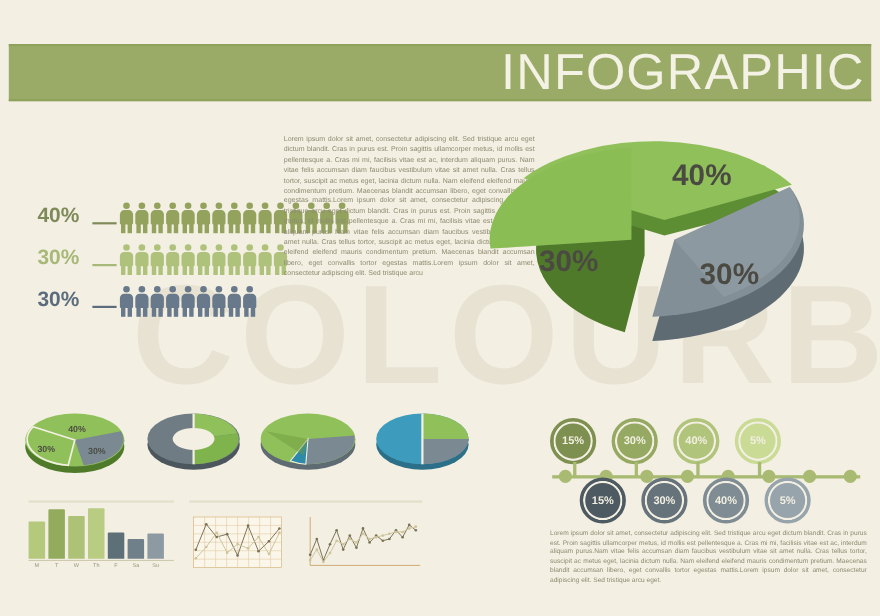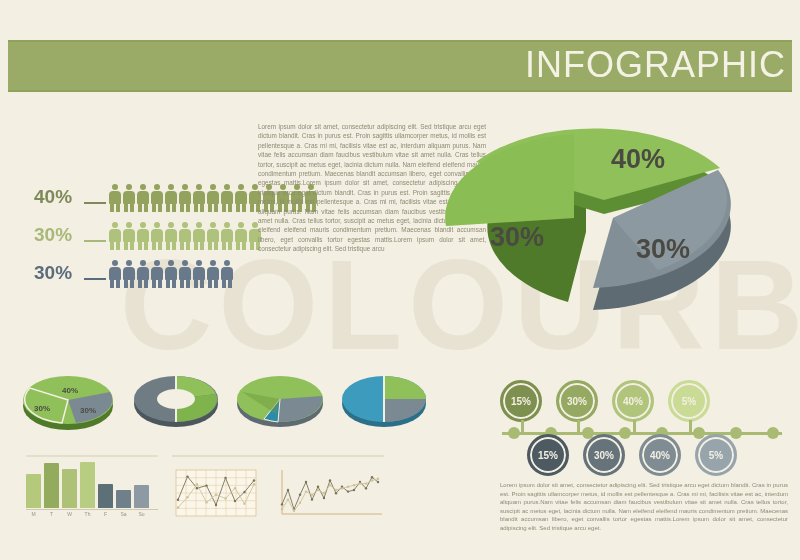--- a/index.html
+++ b/index.html
@@ -37,21 +37,21 @@
     width: 784px; height: 52px;
     background: #9aab68;
     border-top: 2px solid #8fa25c;
     border-bottom: 2px solid #8fa25c;
   }
   .header-title {
     position: absolute;
     right: 14px; top: 40px;
     height: 52px;
     line-height: 50px;
-    font-size: 36px;
+    font-size: 46px;
     font-weight: normal;
     letter-spacing: 1px;
     color: #f4f2e4;
   }
 
   
   .picto-block { position: absolute; left: 34px; top: 176px; }
   .picto-row { display: flex; align-items: flex-end; height: 36px; margin-bottom: 2px; }
   .picto-pct {
     font-size: 19px; font-weight: bold;

